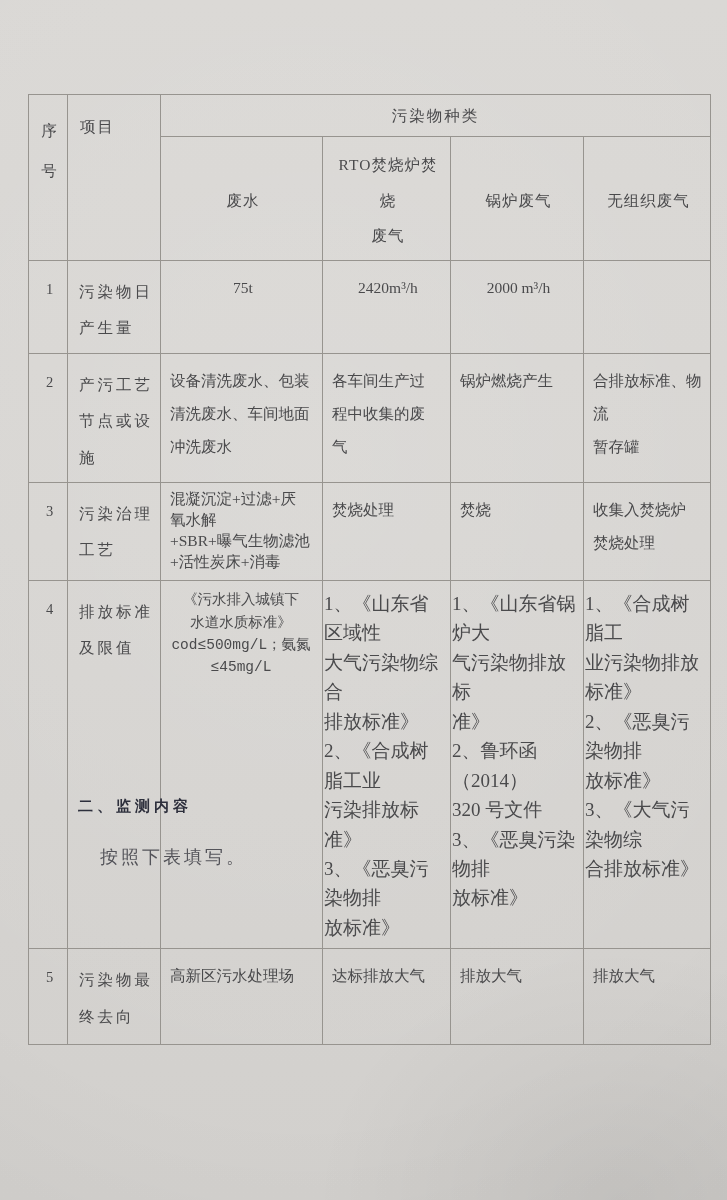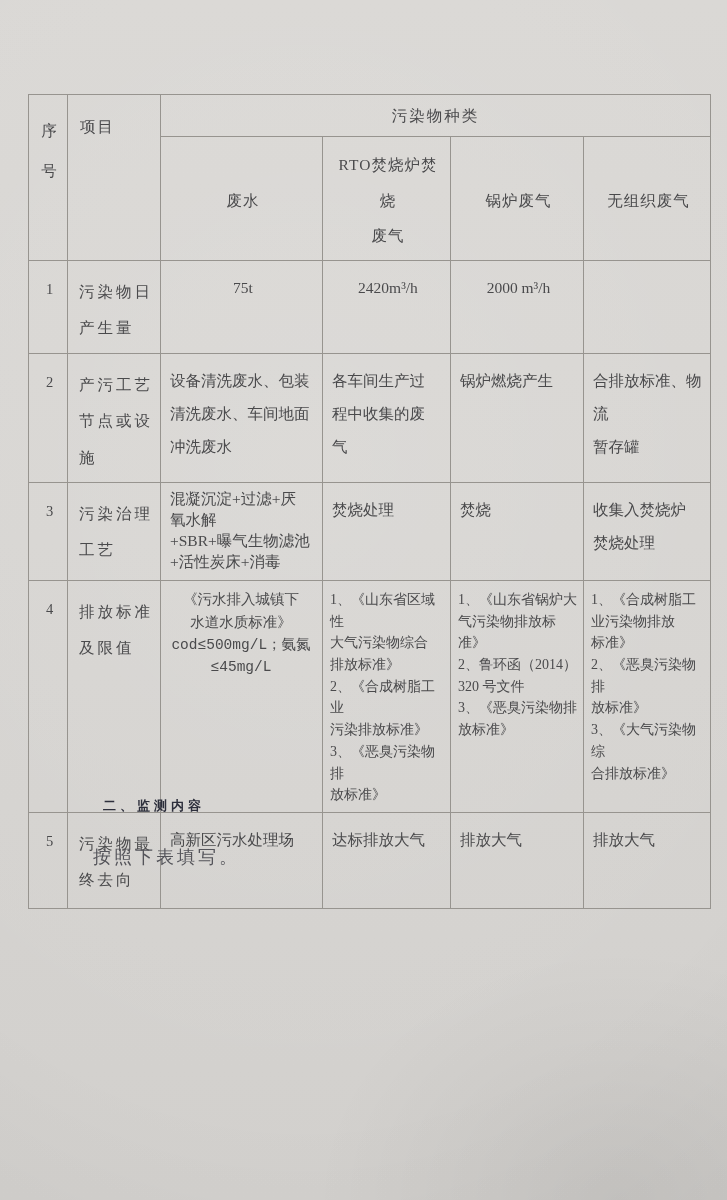--- a/index.html
+++ b/index.html
@@ -43,28 +43,28 @@
   }
   th.item-hdr{
     vertical-align:top;text-align:left;padding-top:16px;padding-left:12px;letter-spacing:2px;
   }
   td.item{
     letter-spacing:3px;padding-left:11px;line-height:2.35;padding-top:13px;
   }
   td.center{text-align:center;}
   td.tight{line-height:1.35;padding-top:6px;letter-spacing:0;}
   td.wide{line-height:2.15;}
-  td.std-list{font-size:14px;line-height:1.55;padding-top:8px;padding-left:7px;letter-spacing:0;}
+  td.std-list{font-size:19px;line-height:1.55;padding-top:8px;padding-left:1px;letter-spacing:0;}
   td.std-water{font-size:14.5px;line-height:1.55;text-align:center;padding:8px 3px 4px 2px;letter-spacing:0;font-family:Liberation Mono, monospace;}
   .section-heading{
-    position:absolute;left:103px;top:797px;
-    font-size:13px;font-weight:bold;color:#2d2f3c;letter-spacing:4px;
+    position:absolute;left:78px;top:797px;
+    font-size:15px;font-weight:bold;color:#2d2f3c;letter-spacing:4px;
   }
   .section-body{
-    position:absolute;left:93px;top:845px;
+    position:absolute;left:100px;top:845px;
     font-size:18px;color:#54545a;letter-spacing:3px;
   }
 </style>
 </head>
 <body>
 
 <div class="paper-shade"></div>
 
 <table class="doc-table">
   <colgroup>

